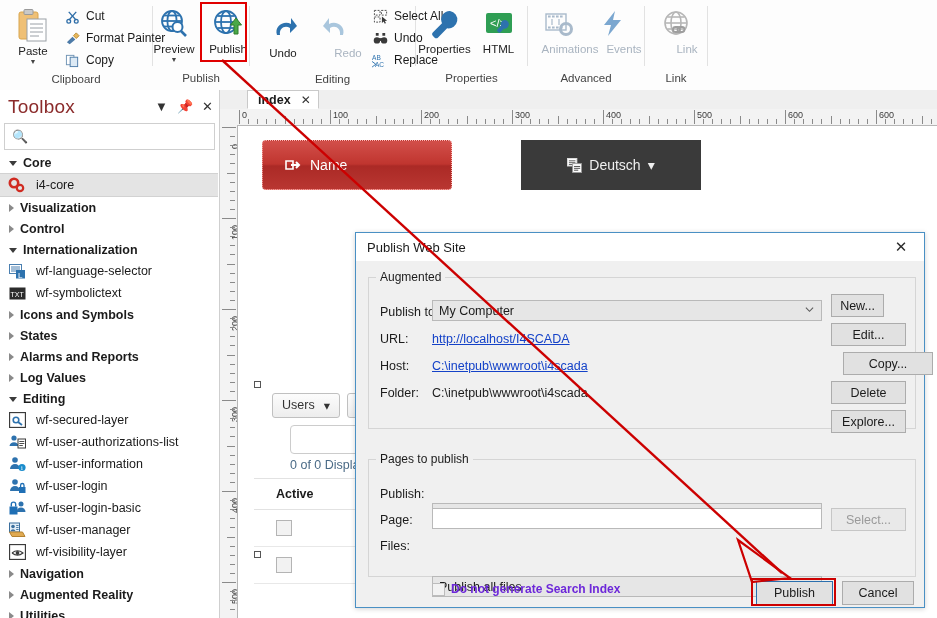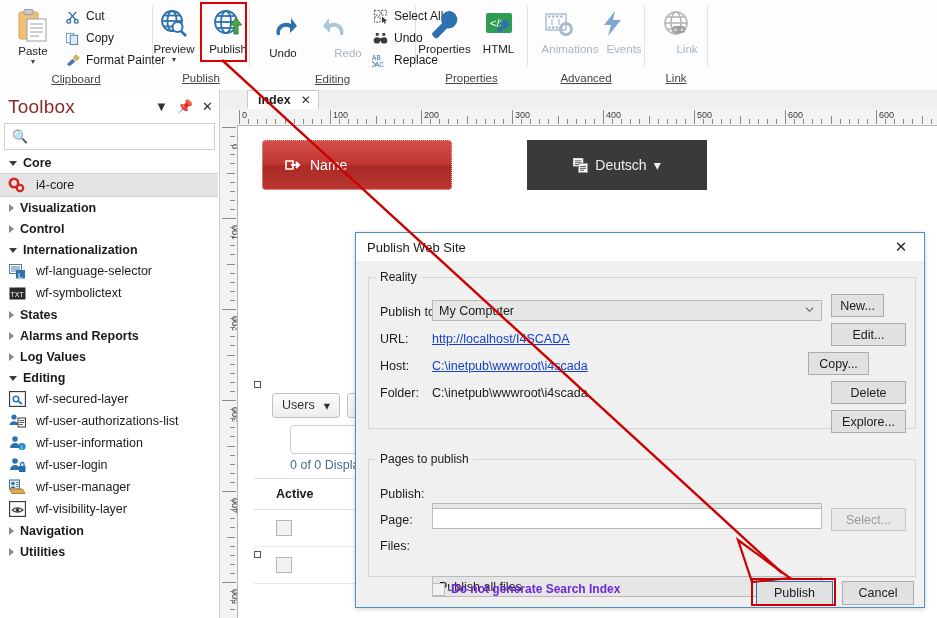--- a/index.html
+++ b/index.html
@@ -10,21 +10,21 @@
     font-size:12px;color:#1b1b1b;
     -webkit-font-smoothing:antialiased;
   }
   .app{position:absolute;inset:0;}
 
   
   .ribbon{position:absolute;left:0;top:0;width:937px;height:90px;background:#fdfdfd;border-bottom:1px solid #d4d4d4;}
   .ribbon-groups{position:absolute;left:0;top:0;height:88px;display:flex;}
   .rgroup{position:relative;height:88px;display:flex;flex-direction:column;justify-content:flex-start;}
   .rgroup-body{flex:1;display:flex;align-items:flex-start;padding:3px 6px 0 6px;}
-  .rgroup-label{height:18px;line-height:16px;text-align:center;font-size:11.5px;color:#444;position:relative;text-decoration:underline;}
+  .rgroup-label{height:18px;line-height:16px;text-align:center;font-size:11.5px;color:#444;position:relative;}
   .rgroup-sep{width:1px;background:#e2e2e2;margin:6px 0 22px 0;}
 
   .bigbtn{width:auto;min-width:44px;display:flex;flex-direction:column;align-items:center;padding:3px 5px 0 5px;cursor:default;}
   .bigbtn .ico{height:36px;display:flex;align-items:center;justify-content:center;}
   .bigbtn .cap{font-size:11.5px;color:#222;text-align:center;line-height:13px;margin-top:1px;white-space:nowrap;}
   .bigbtn.disabled .cap{color:#a9b4c0;margin-left:22px;}
   .caret{font-size:7px;line-height:7px;color:#444;margin-top:0px;}
 
   .smallrow{display:flex;align-items:center;height:22px;padding:0 4px;gap:5px;cursor:default;}
   .smallrow .ico{width:17px;height:17px;display:flex;align-items:center;justify-content:center;}
@@ -67,21 +67,21 @@
   .rk{position:absolute;background:#8a8a8a;}
   .rlabel{position:absolute;font-size:9px;color:#3b3b3b;line-height:9px;}
   .rlabel.v{transform:rotate(-90deg);transform-origin:left top;white-space:nowrap;}
 
   .canvas{position:absolute;left:18px;top:36px;right:0;bottom:0;background:#fff;overflow:hidden;}
 
   .wf-login{position:absolute;left:24px;top:14px;width:190px;height:50px;border-radius:4px;
     background:linear-gradient(to bottom,#d24f4a 0%,#c0352f 48%,#ab2a26 52%,#b93631 100%);
     border:1px dotted #ffb3b0;box-sizing:border-box;display:flex;align-items:center;padding-left:22px;gap:9px;}
   .wf-login .lbl{color:#fff;font-size:14px;}
-  .wf-lang{position:absolute;left:289px;top:14px;width:180px;height:50px;background:#3a3a3a;
+  .wf-lang{position:absolute;left:283px;top:14px;width:180px;height:50px;background:#3a3a3a;
     display:flex;align-items:center;justify-content:center;gap:7px;color:#f0f0f0;font-size:14px;}
 
   .handle{position:absolute;width:7px;height:7px;border:1px solid #555;background:#fff;box-sizing:border-box;}
 
   .usermgr{position:absolute;left:16px;top:262px;width:330px;border:0;}
   .um-toolbar{height:34px;display:flex;align-items:center;gap:7px;padding-left:18px;}
   .um-btn{height:25px;min-width:68px;border:1px solid #c0c0c0;border-radius:3px;background:linear-gradient(to bottom,#fcfcfc,#ededed);
           display:flex;align-items:center;justify-content:center;gap:9px;font-size:12.5px;color:#333;padding:0 9px;box-sizing:border-box;}
   .um-search{margin:3px 0 0 36px;width:240px;height:27px;border:1px solid #cccccc;border-radius:4px;background:#fff;}
   .um-count{margin:4px 0 0 36px;font-size:12.5px;color:#4a6a86;}
@@ -160,34 +160,34 @@
                     <circle cx="4" cy="13" r="2"></circle>
                       <circle cx="12" cy="13" r="2"></circle>
                   </g>
                 </svg>
               </span>
               <span class="cap">Cut</span>
             </div>
             <div class="smallrow">
               <span class="ico">
                 <svg width="15" height="15" viewBox="0 0 16 16">
+                  <path d="M2 12 L8 6 L11 9 L5 14 Z" fill="#4d7ba8"></path>
+                  <path d="M9 5 L12 2 L15 5 L12 8 Z" fill="#e7b65a" stroke="#b88c33"></path>
+                </svg>
+              </span>
+              <span class="cap">Format Painter</span>
+            </div>
+            <div class="smallrow">
+              <span class="ico">
+                <svg width="15" height="15" viewBox="0 0 16 16">
                   <rect x="1.5" y="2.5" width="8" height="10" fill="#fff" stroke="#6f93b4"></rect>
                   <rect x="5.5" y="4.5" width="8" height="10" fill="#dce9f4" stroke="#4d7ba8"></rect>
                 </svg>
               </span>
               <span class="cap">Copy</span>
-            </div>
-            <div class="smallrow">
-              <span class="ico">
-                <svg width="15" height="15" viewBox="0 0 16 16">
-                  <path d="M2 12 L8 6 L11 9 L5 14 Z" fill="#4d7ba8"></path>
-                  <path d="M9 5 L12 2 L15 5 L12 8 Z" fill="#e7b65a" stroke="#b88c33"></path>
-                </svg>
-              </span>
-              <span class="cap">Format Painter</span>
             </div>
           </div>
         </div>
         <div class="rgroup-label">Clipboard</div>
       </div>
       <div class="rgroup-sep"></div>
 
       <div class="rgroup" style="width:96px">
         <div class="rgroup-body" style="justify-content:center">
           <div class="bigbtn">
@@ -440,20 +440,24 @@
           <span class="ico">
             <svg width="17" height="13" viewBox="0 0 17 13">
               <rect x="0.5" y="0.5" width="16" height="12" fill="#2b2b2b"></rect>
               <text x="1.5" y="9.5" font-size="7" fill="#fff" font-family="Liberation Sans">TXT</text>
             </svg>
           </span>
           <span class="lbl">wf-symbolictext</span>
         </div>
         <div class="tb-grp">
           <span class="tri closed"></span>
+          <span>Icons and Symbols</span>
+        </div>
+        <div class="tb-grp">
+          <span class="tri closed"></span>
           <span>States</span>
         </div>
         <div class="tb-grp">
           <span class="tri closed"></span>
           <span>Alarms and Reports</span>
         </div>
         <div class="tb-grp">
           <span class="tri closed"></span>
           <span>Log Values</span>
         </div>
@@ -500,20 +504,31 @@
         <div class="tb-item">
           <span class="ico">
             <svg width="17" height="16" viewBox="0 0 17 16">
               <circle cx="6" cy="4" r="2.8" fill="#2d72ae"></circle>
               <path d="M1 13 a5 5 0 0 1 10 0 Z" fill="#2d72ae"></path>
               <rect x="10" y="9" width="6.5" height="6" fill="#1f6fb5"></rect>
               <path d="M11.6 9 v-1.8 a1.7 1.7 0 0 1 3.4 0 V9" fill="none" stroke="#1f6fb5" stroke-width="1.3"></path>
             </svg>
           </span>
           <span class="lbl">wf-user-login</span>
+        </div>
+        <div class="tb-item">
+          <span class="ico">
+            <svg width="17" height="16" viewBox="0 0 17 16">
+              <rect x="0.5" y="6.5" width="8" height="8" fill="#1f6fb5"></rect>
+              <path d="M2.3 6.5 v-2.2 a2.2 2.2 0 0 1 4.4 0 v2.2" fill="none" stroke="#1f6fb5" stroke-width="1.4"></path>
+              <circle cx="12" cy="4" r="2.5" fill="#2d72ae"></circle>
+              <path d="M7.5 12 a4.5 4.5 0 0 1 9 0 Z" fill="#2d72ae"></path>
+            </svg>
+          </span>
+          <span class="lbl">wf-user-login-basic</span>
         </div>
         <div class="tb-item">
           <span class="ico">
             <svg width="17" height="16" viewBox="0 0 17 16">
               <rect x="0.5" y="1" width="10" height="9" fill="#e3eef7" stroke="#3b6f9e"></rect>
               <circle cx="4" cy="4.5" r="1.8" fill="#3b6f9e"></circle>
               <path d="M1.5 9 a2.7 2.7 0 0 1 5 0 Z" fill="#3b6f9e"></path>
               <g stroke="#3b6f9e" stroke-width="0.9">
                 <line x1="7.2" y1="3.5" x2="9.6" y2="3.5"></line>
                 <line x1="7.2" y1="5.5" x2="9.6" y2="5.5"></line>
@@ -530,20 +545,24 @@
               <rect x="0.5" y="0.5" width="16" height="15" fill="#fff" stroke="#3b3b3b" stroke-width="1.3"></rect>
               <path d="M3 9 q5.5 -4.5 11 0 q-5.5 4.5 -11 0" fill="#fff" stroke="#3b3b3b" stroke-width="1.1"></path>
               <circle cx="8.5" cy="9" r="1.9" fill="#3b3b3b"></circle>
             </svg>
           </span>
           <span class="lbl">wf-visibility-layer</span>
         </div>
         <div class="tb-grp">
           <span class="tri closed"></span>
           <span>Navigation</span>
+        </div>
+        <div class="tb-grp">
+          <span class="tri closed"></span>
+          <span>Augmented Reality</span>
         </div>
         <div class="tb-grp">
           <span class="tri closed"></span>
           <span>Utilities</span>
         </div>
       </div>
   </div>
 
   <div class="editor">
     <div class="tabstrip">
@@ -765,21 +784,21 @@
   </div>
 
   <div class="dlg">
     <div class="dlg-title">
       <span class="t">Publish Web Site</span>
       <span class="dlg-close">✕</span>
     </div>
     <div class="dlg-body">
 
       <div class="gbox" style="left:12px;top:16px;width:546px;height:150px">
-        <span class="gbox-legend">Reality</span>
+        <span class="gbox-legend">Augmented</span>
       </div>
 
       <div class="frow" style="left:24px;top:40px;width:70px">
         <span class="flabel">Publish to:</span>
       </div>
       <div class="combo" style="left:76px;top:39px;width:390px">
         <span>My Computer</span>
         <svg class="chev" viewBox="0 0 10 10">
           <path d="M1 3 L5 7 L9 3" fill="none" stroke="#5a5a5a" stroke-width="1.2"></path>
         </svg>
@@ -805,21 +824,21 @@
       <div class="frow" style="left:76px;top:121px">
         <span class="plain">C:\inetpub\wwwroot\i4scada</span>
       </div>
 
       <div class="btn" style="position:absolute;left:475px;top:33px;width:53px">
         <span>New...</span>
         </div>
       <div class="btn" style="position:absolute;left:475px;top:62px;width:75px">
         <span>Edit...</span>
         </div>
-      <div class="btn" style="position:absolute;left:452px;top:91px;width:61px">
+      <div class="btn" style="position:absolute;left:487px;top:91px;width:90px">
         <span>Copy...</span>
         </div>
       <div class="btn" style="position:absolute;left:475px;top:120px;width:75px">
         <span>Delete</span>
         </div>
       <div class="btn" style="position:absolute;left:475px;top:149px;width:75px">
         <span>Explore...</span>
         </div>
 
       <div class="gbox" style="left:12px;top:198px;width:546px;height:116px">

